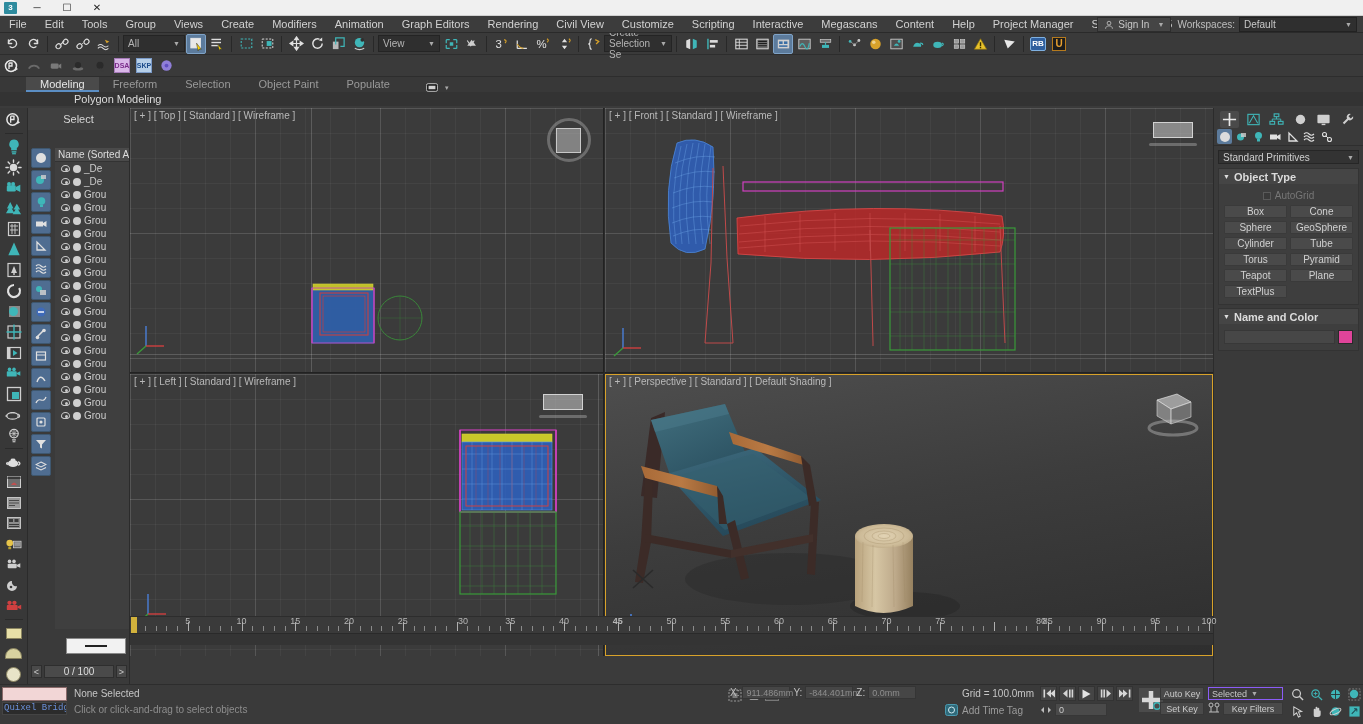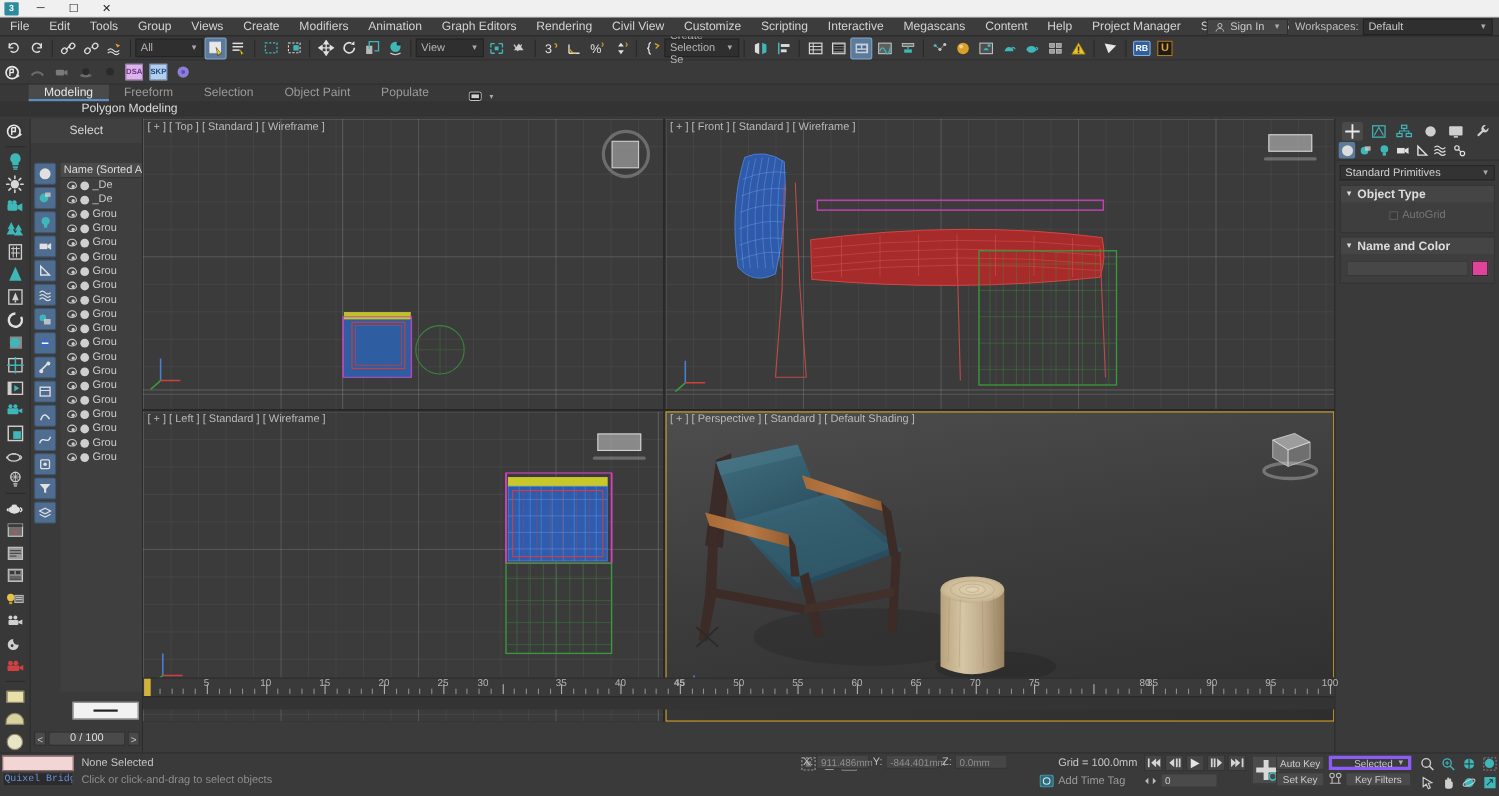--- a/index.html
+++ b/index.html
@@ -199,21 +199,21 @@
   .coords { position:absolute; left:730px; top:1px; display:flex; align-items:center; gap:3px;}
   .coordlbl { font-size:10px; color:#c0c0c0;}
   .coordfield { width:48px; height:13px; background:#464646; border:1px solid #353535; font-size:9px; color:#8e8e8e; display:flex; align-items:center; padding-left:3px;}
   .gridtxt { position:absolute; left:962px; top:3px; font-size:10px; color:#c6c6c6;}
   .playbtns { position:absolute; left:1040px; top:1px; display:flex; gap:2px;}
   .pbbtn { width:17px; height:15px; background:#454545; border:1px solid #333; display:flex; align-items:center; justify-content:center; font-size:8px; color:#d0d0d0;}
   .keybtns { position:absolute; left:1135px; top:1px;}
   .bigkey { width:26px; height:26px; background:#4b4b4b; border:1px solid #3a3a3a; display:flex; align-items:center; justify-content:center; font-size:18px; color:#d8d8d8; position:absolute; left:3px; top:1px;}
   .akbtn { position:absolute; left:1160px; top:2px; width:44px; height:13px; background:#4a4a4a; border:1px solid #373737; font-size:9px; color:#ccc; display:flex; align-items:center; justify-content:center;}
   .skbtn { position:absolute; left:1160px; top:17px; width:44px; height:13px; background:#4a4a4a; border:1px solid #373737; font-size:9px; color:#ccc; display:flex; align-items:center; justify-content:center;}
-  .selfilter { position:absolute; left:1208px; top:2px; width:75px; height:13px; background:#3b3b3b; border:3px solid #8b5cf6; font-size:9px; color:#c8c8c8; display:flex; align-items:center; justify-content:flex-end; padding:0 3px;}
+  .selfilter { position:absolute; left:1208px; top:2px; width:75px; height:13px; background:#3b3b3b; border:1px solid #8b5cf6; font-size:9px; color:#c8c8c8; display:flex; align-items:center; justify-content:flex-start; padding:0 3px;}
   .keyfilter { position:absolute; left:1223px; top:17px; width:60px; height:13px; background:#4a4a4a; border:1px solid #373737; font-size:9px; color:#ccc; display:flex; align-items:center; justify-content:center;}
   .navbtns { position:absolute; left:1288px; top:1px; display:grid; grid-template-columns:repeat(4,18px); grid-auto-rows:16px; gap:1px;}
   .nbtn { width:18px; height:16px; display:flex; align-items:center; justify-content:center;}
 
   svg { display:block; }
 </style>
 </head>
 <body>
 
 <div id="app">
@@ -1330,20 +1330,33 @@
       <div class="rollout">
         <div class="rollout-head">
           <span style="font-size:7px;">▼</span>
           <span>Object Type</span>
         </div>
         <div class="rollout-body">
           <div class="autogrid">
             <span class="chk"></span>
             <span>AutoGrid</span>
           </div>
+          <div class="btngrid">
+            <div class="pbtn">Box</div>
+            <div class="pbtn">Cone</div>
+            <div class="pbtn">Sphere</div>
+            <div class="pbtn">GeoSphere</div>
+            <div class="pbtn">Cylinder</div>
+            <div class="pbtn">Tube</div>
+            <div class="pbtn">Torus</div>
+            <div class="pbtn">Pyramid</div>
+            <div class="pbtn">Teapot</div>
+            <div class="pbtn">Plane</div>
+            <div class="pbtn">TextPlus</div>
+          </div>
         </div>
       </div>
 
       <div class="rollout">
         <div class="rollout-head">
           <span style="font-size:7px;">▼</span>
           <span>Name and Color</span>
         </div>
         <div class="rollout-body">
           <div class="nc-row">
@@ -1385,21 +1398,21 @@
           <div class="tick" style="left: 240.5px;"></div>
           <div class="tick" style="left: 251.25px;"></div>
           <div class="tick" style="left: 262px;"></div>
           <div class="tickL" style="left: 272.75px;"></div>
           <div class="ticknum" style="left: 272.75px;">25</div>
           <div class="tick" style="left: 283.5px;"></div>
           <div class="tick" style="left: 294.25px;"></div>
           <div class="tick" style="left: 305px;"></div>
           <div class="tick" style="left: 315.75px;"></div>
           <div class="tickL" style="left: 326.5px;"></div>
-          <div class="ticknum" style="left: 309px;">30</div>
+          <div class="ticknum" style="left: 333px;">30</div>
           <div class="tick" style="left: 337.25px;"></div>
           <div class="tick" style="left: 348px;"></div>
           <div class="tick" style="left: 358.75px;"></div>
           <div class="tick" style="left: 369.5px;"></div>
           <div class="tickL" style="left: 380.25px;"></div>
           <div class="ticknum" style="left: 380.25px;">35</div>
           <div class="tick" style="left: 391px;"></div>
           <div class="tick" style="left: 401.75px;"></div>
           <div class="tick" style="left: 412.5px;"></div>
           <div class="tick" style="left: 423.25px;"></div>

